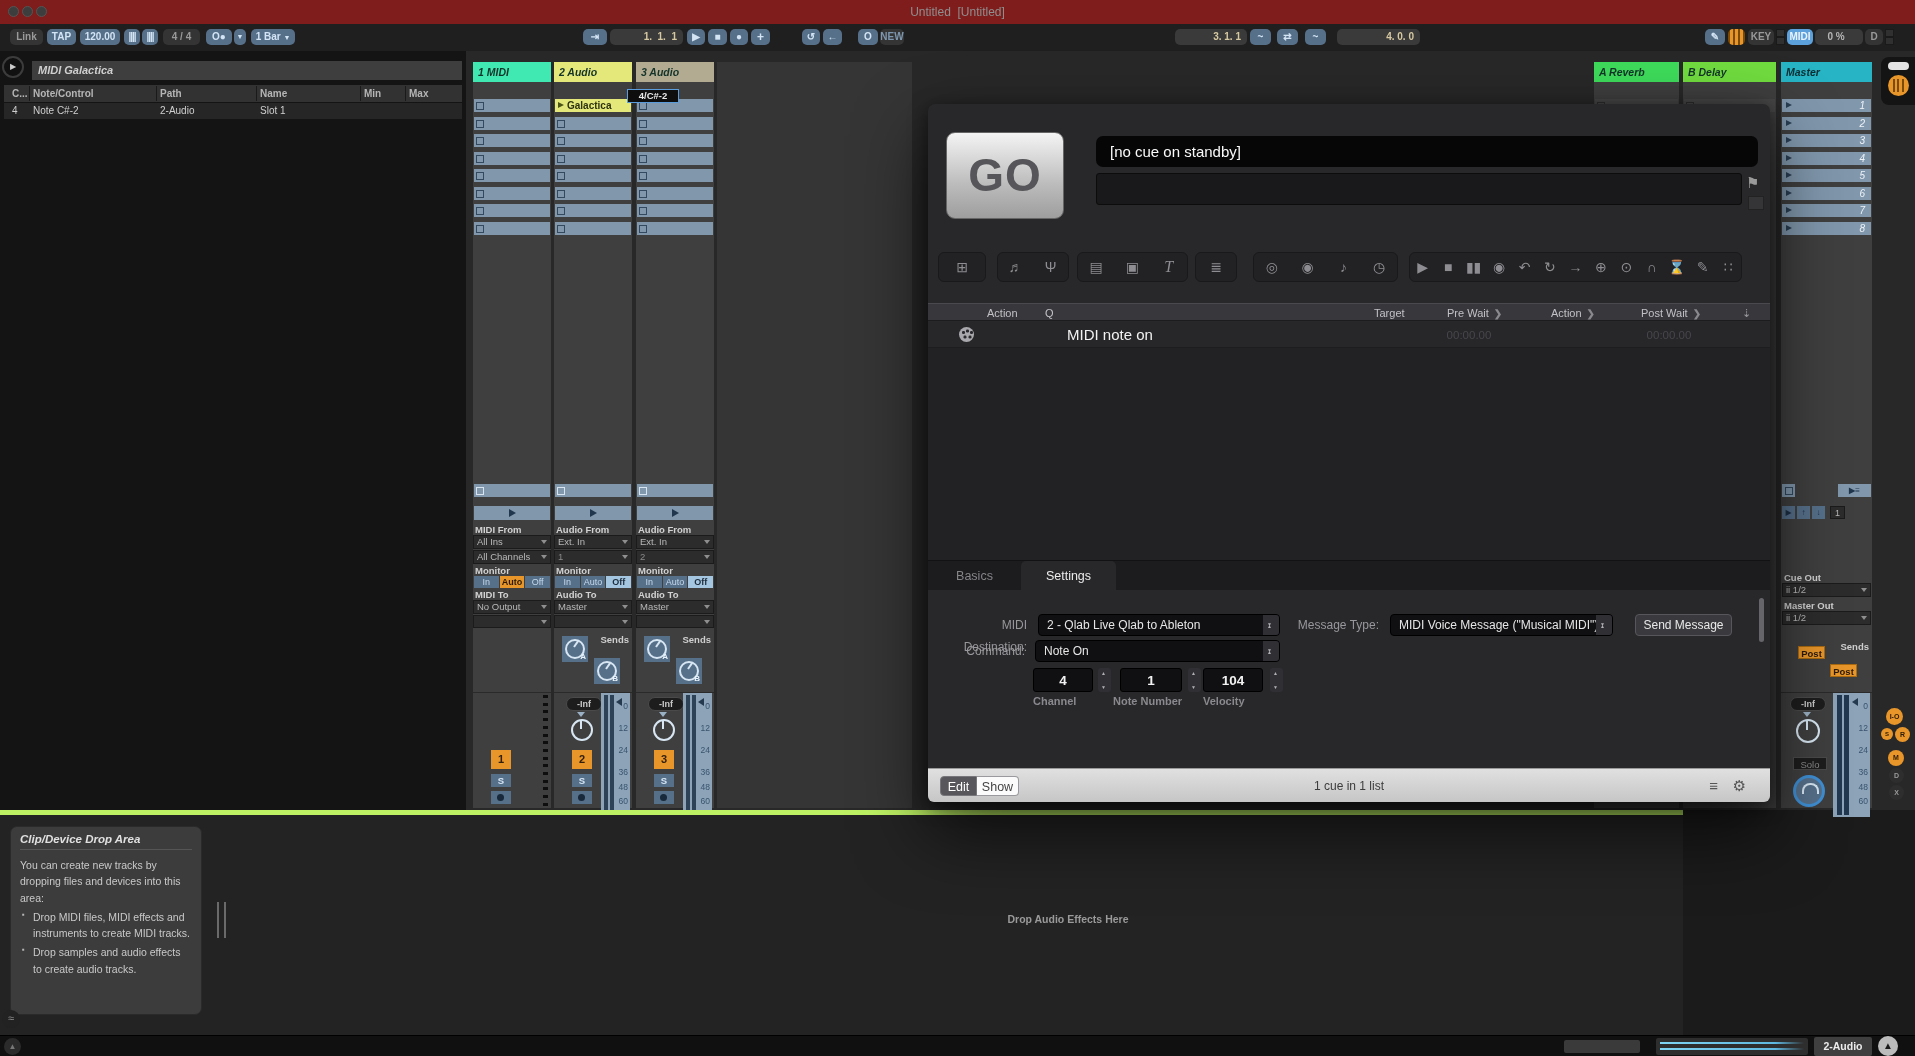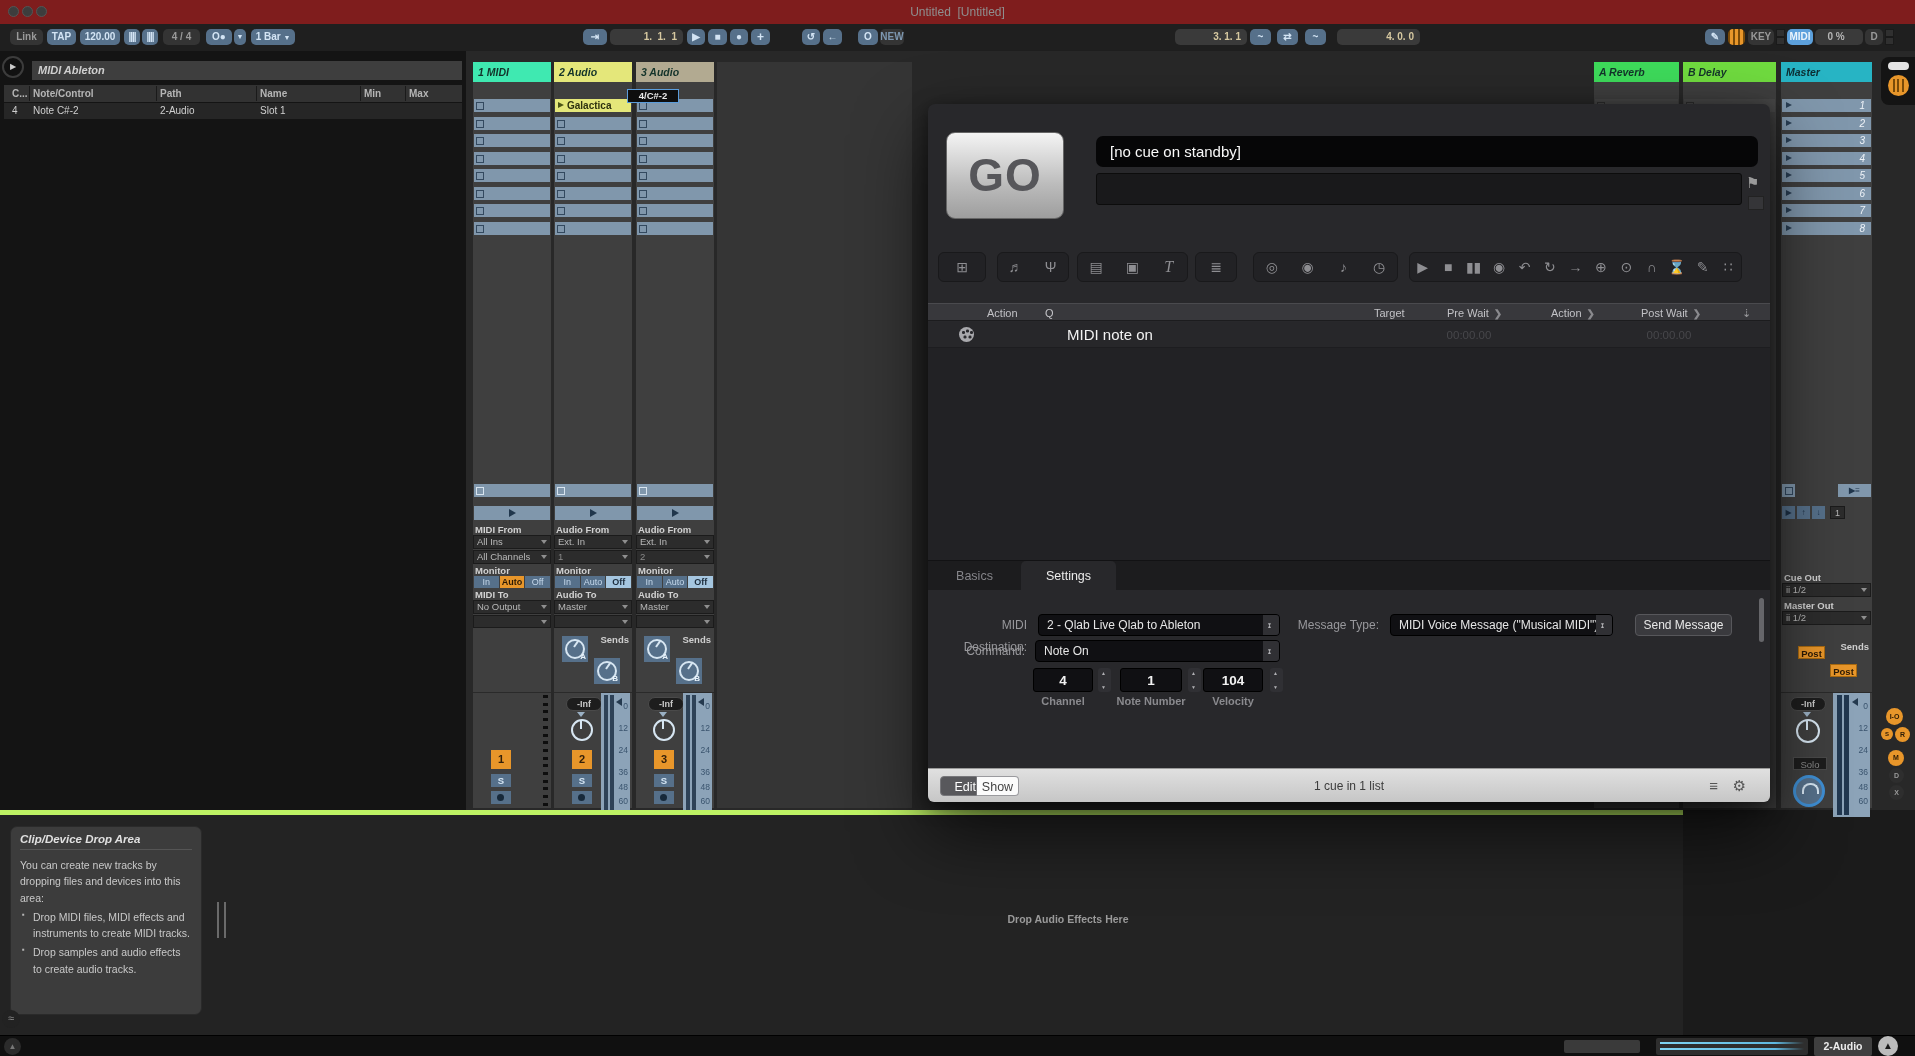--- a/index.html
+++ b/index.html
@@ -145,28 +145,28 @@
   .q-dd{position:absolute;height:22px;background:#101013;border:1px solid #000;border-radius:4px;
      color:#e6e6e6;font-size:12px;line-height:20px;padding-left:8px;box-sizing:border-box;}
   .q-step{position:absolute;right:0;top:0;width:16px;height:20px;background:#303034;border-radius:0 3px 3px 0;}
   .q-step:before{content:"▲";position:absolute;top:1px;left:4px;font-size:5px;color:#b0b0b4;}
   .q-step:after{content:"▼";position:absolute;bottom:1px;left:4px;font-size:5px;color:#b0b0b4;}
   .q-num{position:absolute;height:24px;background:#101013;border:1px solid #000;border-radius:3px;
      color:#f2f2f2;font-size:13.5px;font-weight:bold;text-align:center;line-height:24px;box-sizing:border-box;}
   .q-stepper{position:absolute;width:13px;height:24px;background:#303034;border-radius:3px;}
   .q-stepper:before{content:"▲";position:absolute;top:2px;left:3px;font-size:5px;color:#b0b0b4;}
   .q-stepper:after{content:"▼";position:absolute;bottom:2px;left:3px;font-size:5px;color:#b0b0b4;}
-  .q-numlabel{position:absolute;top:105px;font-size:11px;font-weight:bold;color:#8a8a8e;text-align:center;}
+  .q-numlabel{position:absolute;top:105px;font-size:11px;font-weight:bold;color:#8a8a8e;text-align:left;}
   #send-msg{position:absolute;left:707px;top:24px;width:97px;height:22px;background:#3a3a3e;
      border:1px solid #57575b;border-radius:4px;color:#e8e8e8;font-size:12px;text-align:center;line-height:20px;box-sizing:border-box;}
   #q-scroll{position:absolute;right:6px;top:8px;width:5px;height:44px;background:#66666a;border-radius:3px;}
   #q-footer{left:0;top:664px;width:842px;height:34px;border-radius:0 0 6px 6px;
      background:linear-gradient(#e0e0e0,#c6c6c6);border-top:1px solid #9a9a9a;box-sizing:border-box;}
   .seg{position:absolute;top:7px;height:20px;font-size:12.5px;line-height:20px;text-align:center;box-sizing:border-box;}
-  #seg-edit{left:12px;width:37px;background:#58585c;color:#fff;border:1px solid #77777b;border-radius:4px 0 0 4px;text-align:right;}
+  #seg-edit{left:12px;width:37px;background:#58585c;color:#fff;border:1px solid #77777b;border-radius:4px 0 0 4px;}
   #seg-show{left:49px;width:42px;background:#fbfbfb;color:#444;border:1px solid #9a9a9e;border-left:none;border-radius:0 4px 4px 0;}
   #q-status{position:absolute;left:0;top:0;width:842px;text-align:center;line-height:34px;font-size:12px;color:#3c3c3c;}
   .foot-ico{position:absolute;top:0;line-height:34px;color:#555;}
 </style>
 </head>
 <body>
 
 <div id="screen">
 
   <div id="mac-titlebar" class="abs">
@@ -211,21 +211,21 @@
     <span class="tinybox" style="left:1776px;top:13px"></span>
     <span class="tb tb-midi-on" style="left:1787px;width:26px">MIDI</span>
     <span class="tb tb-box gray" style="left:1815px;width:48px;text-align:center">0 %</span>
     <span class="tb tb-dark" style="left:1865px;width:18px">D</span>
     <span class="tinybox" style="left:1885px;top:5px"></span>
     <span class="tinybox" style="left:1885px;top:13px"></span>
   </div>
 
   <div id="left-panel" class="abs">
     <div id="browser-toggle" class="abs">▶</div>
-    <div id="mappings-title" class="abs">MIDI Ableton</div>
+    <div id="mappings-title" class="abs">MIDI Galactica</div>
     <div id="map-header" class="abs">
       <span class="mapcell" style="left:8px">C...</span>
       <span class="mapcell" style="left:29px">Note/Control</span>
       <span class="mapcell" style="left:156px">Path</span>
       <span class="mapcell" style="left:256px">Name</span>
       <span class="mapcell" style="left:360px">Min</span>
       <span class="mapcell" style="left:405px">Max</span>
       <span class="mapsep" style="left:25px"></span>
         <span class="mapsep" style="left:152px"></span>
       <span class="mapsep" style="left:252px"></span>

